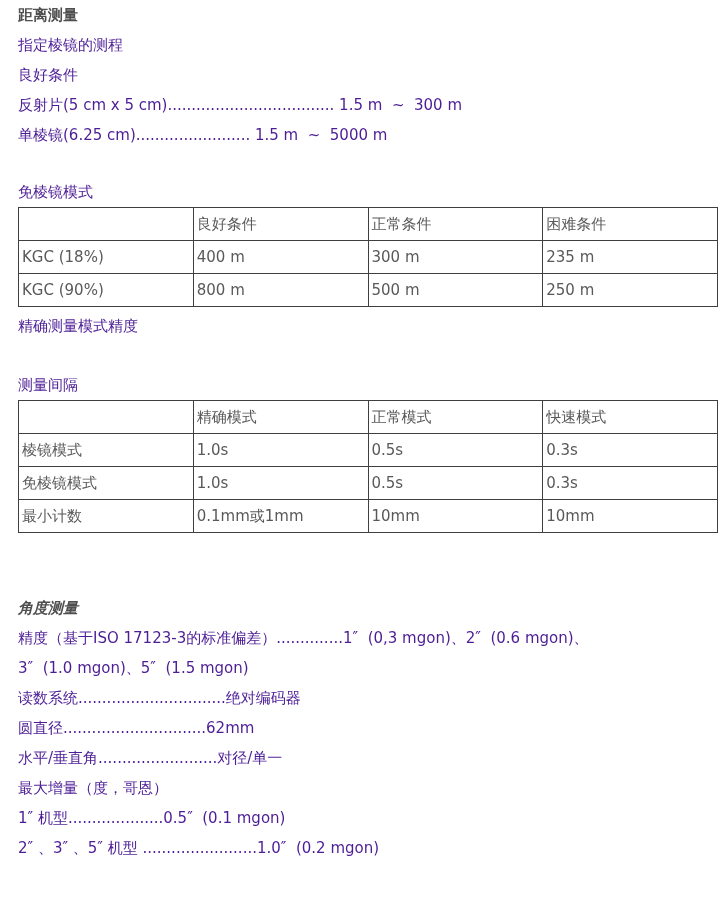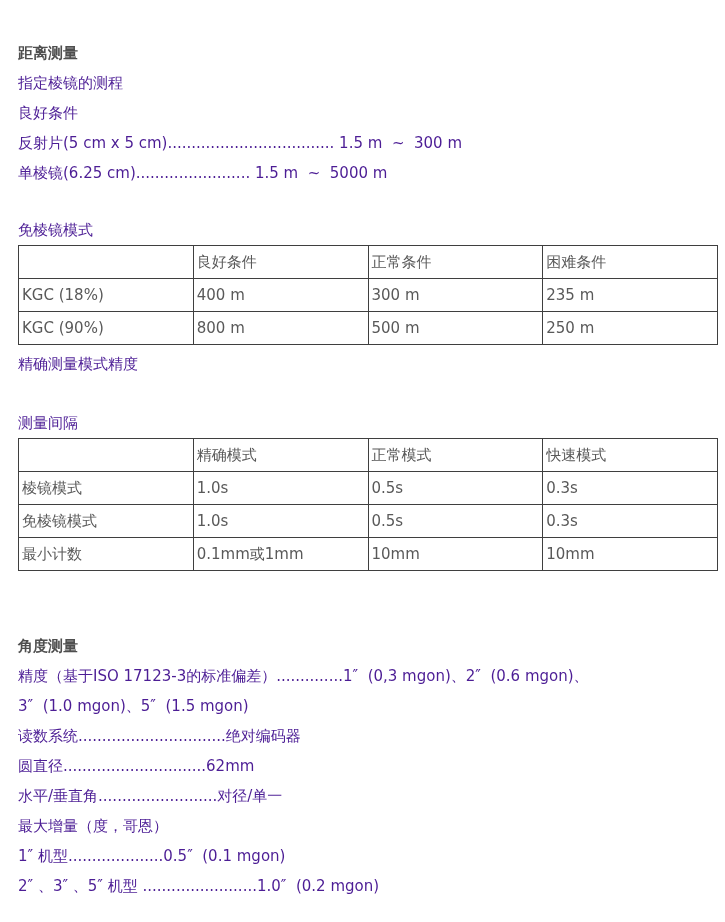--- a/index.html
+++ b/index.html
@@ -11,35 +11,34 @@
     width: 725px;
     height: 922px;
     font-family: "DejaVu Sans", "Liberation Sans", sans-serif;
     font-size: 15px;
     color: #595959;
     overflow: hidden;
   }
   .doc {
     padding-left: 18px;
     padding-right: 15px;
-    margin-top: 38px;
   }
   .line {
     line-height: 30px;
     white-space: pre-wrap;
     color: #4c1d95;
   }
   .heading {
     font-weight: bold;
     color: #4f4f4f;
   }
   .mt-label1   { margin-top: 27px; }  
   .mt-acc      { margin-top: 4px;  }  
   .mt-interval { margin-top: 29px; }  
-  .mt-angle    { margin-top: 60px; }  
+  .mt-angle    { margin-top: 60px; font-style: italic; }  
   table.spec-table {
     border-collapse: collapse;
     table-layout: fixed;
     width: 700px;
   }
   table.spec-table td {
     border: 1px solid #3f3f3f;
     height: 32px;
     padding: 0 3px;
     font-size: 15px;

